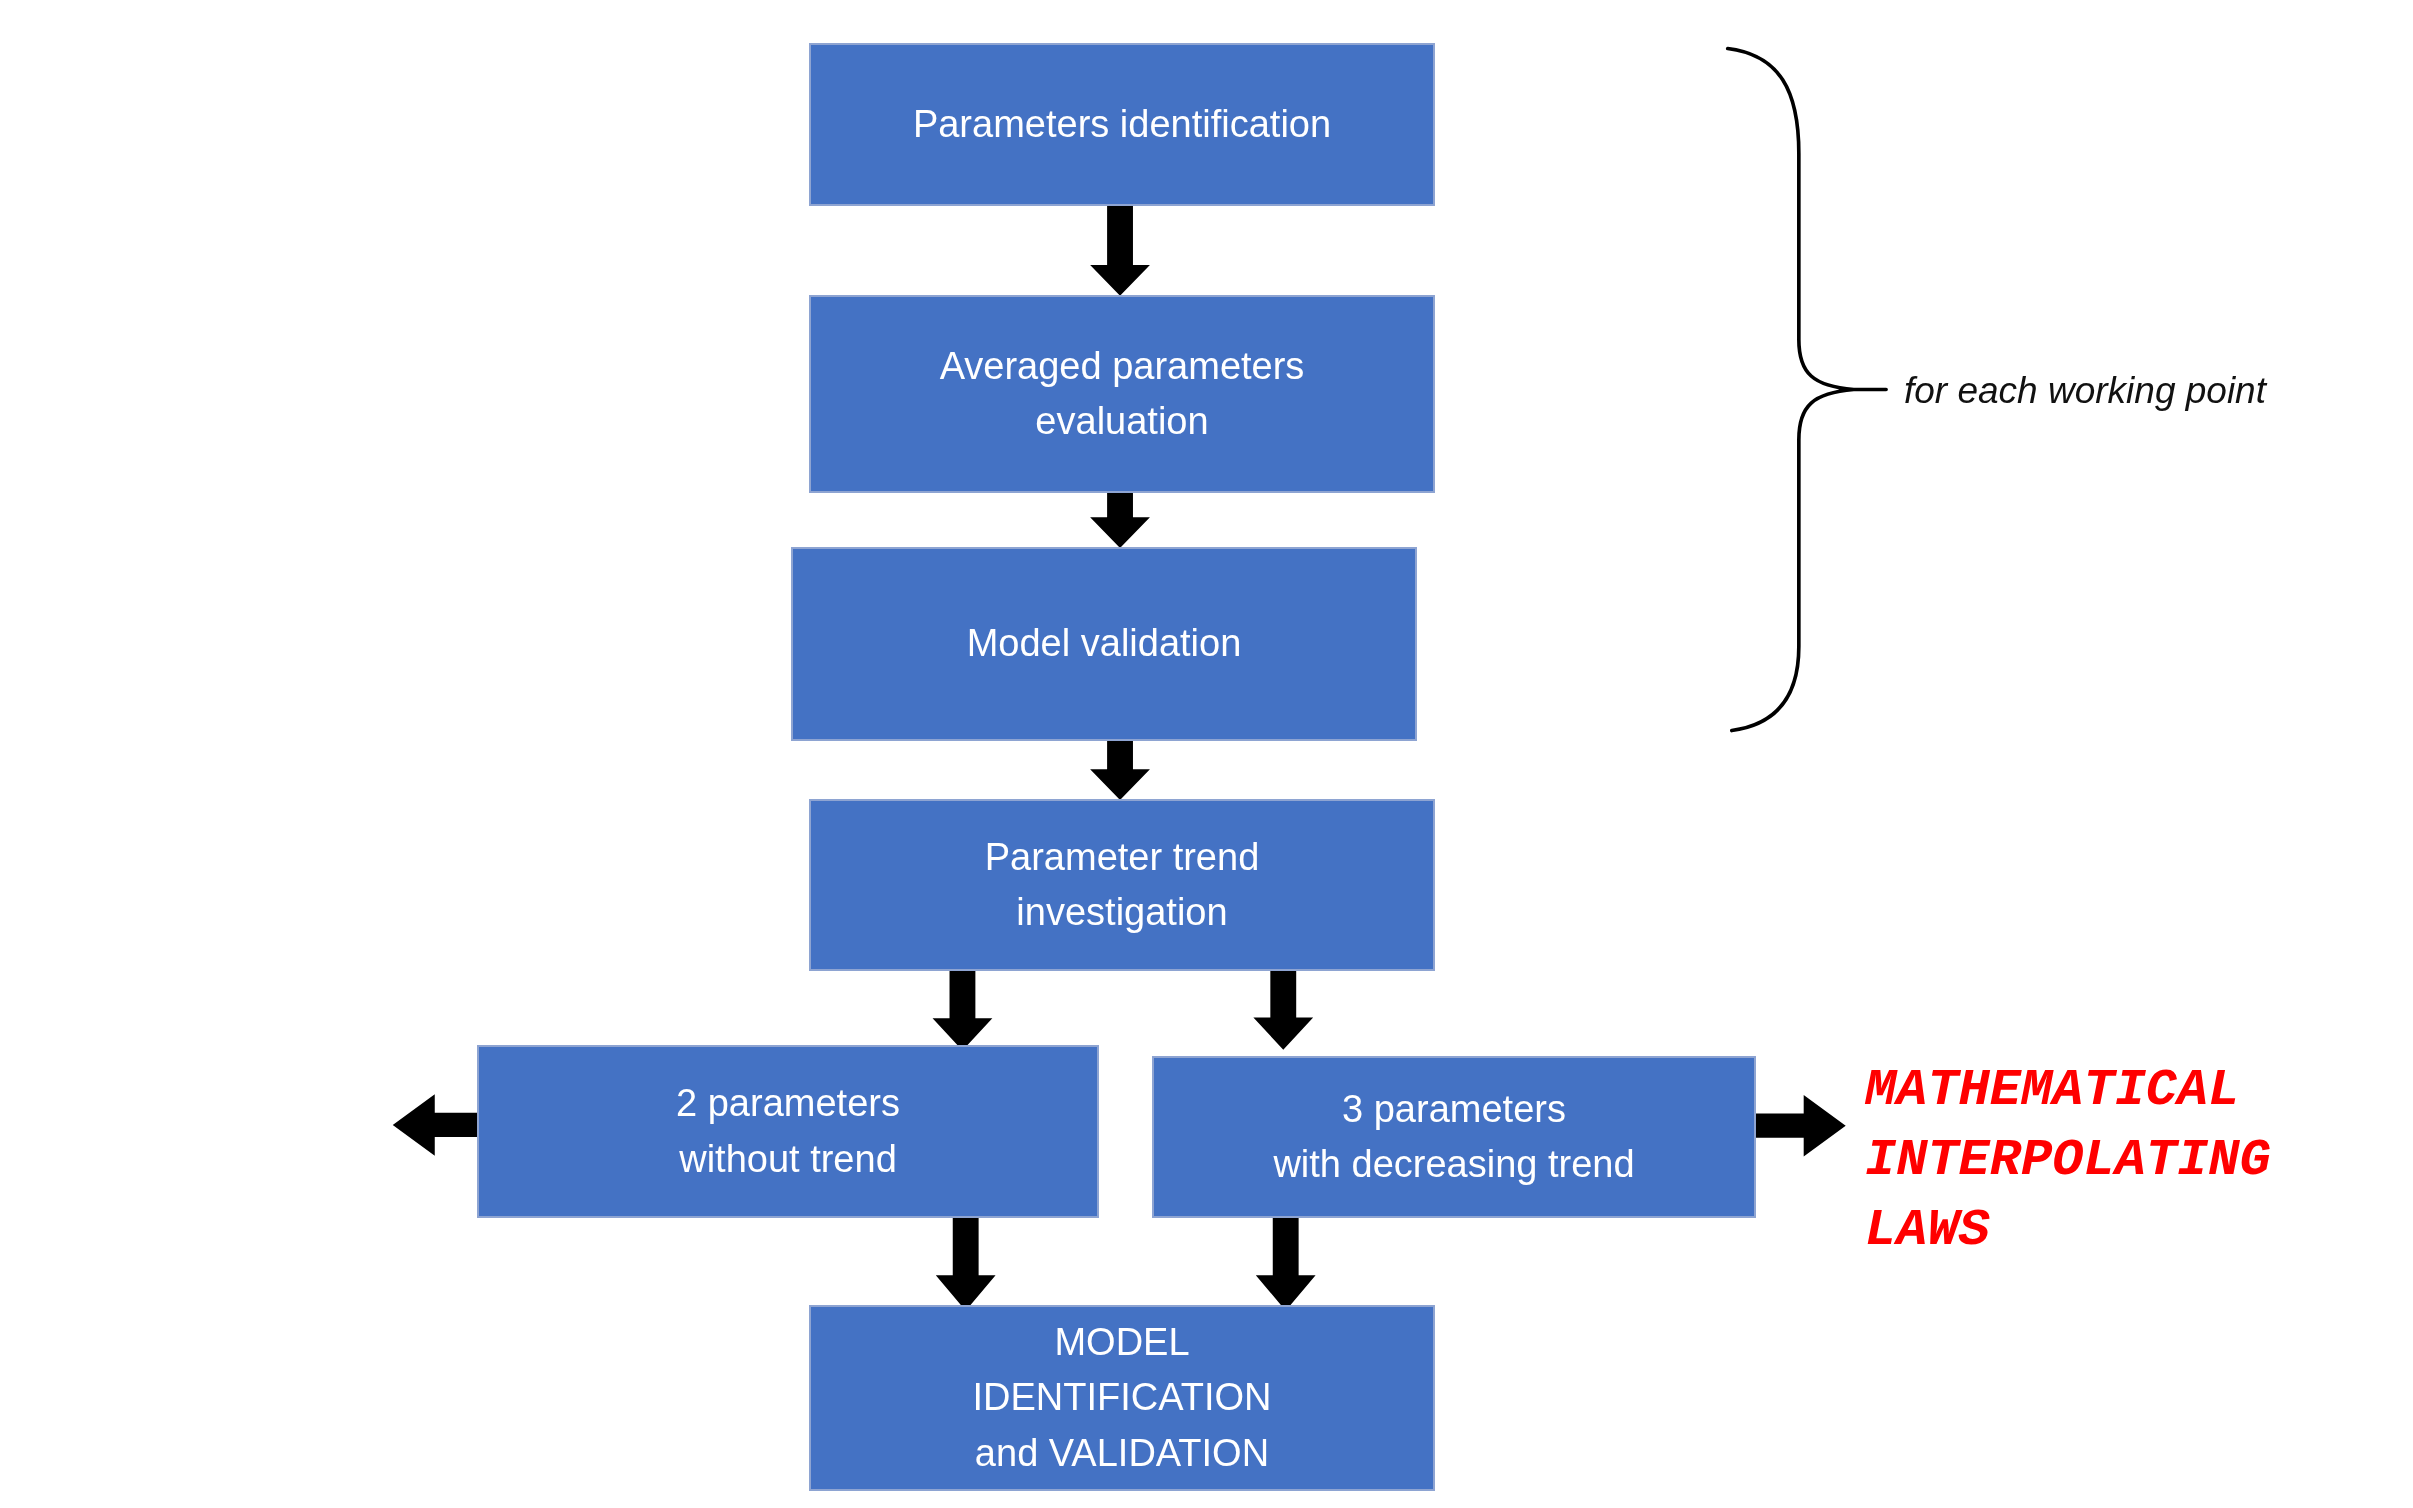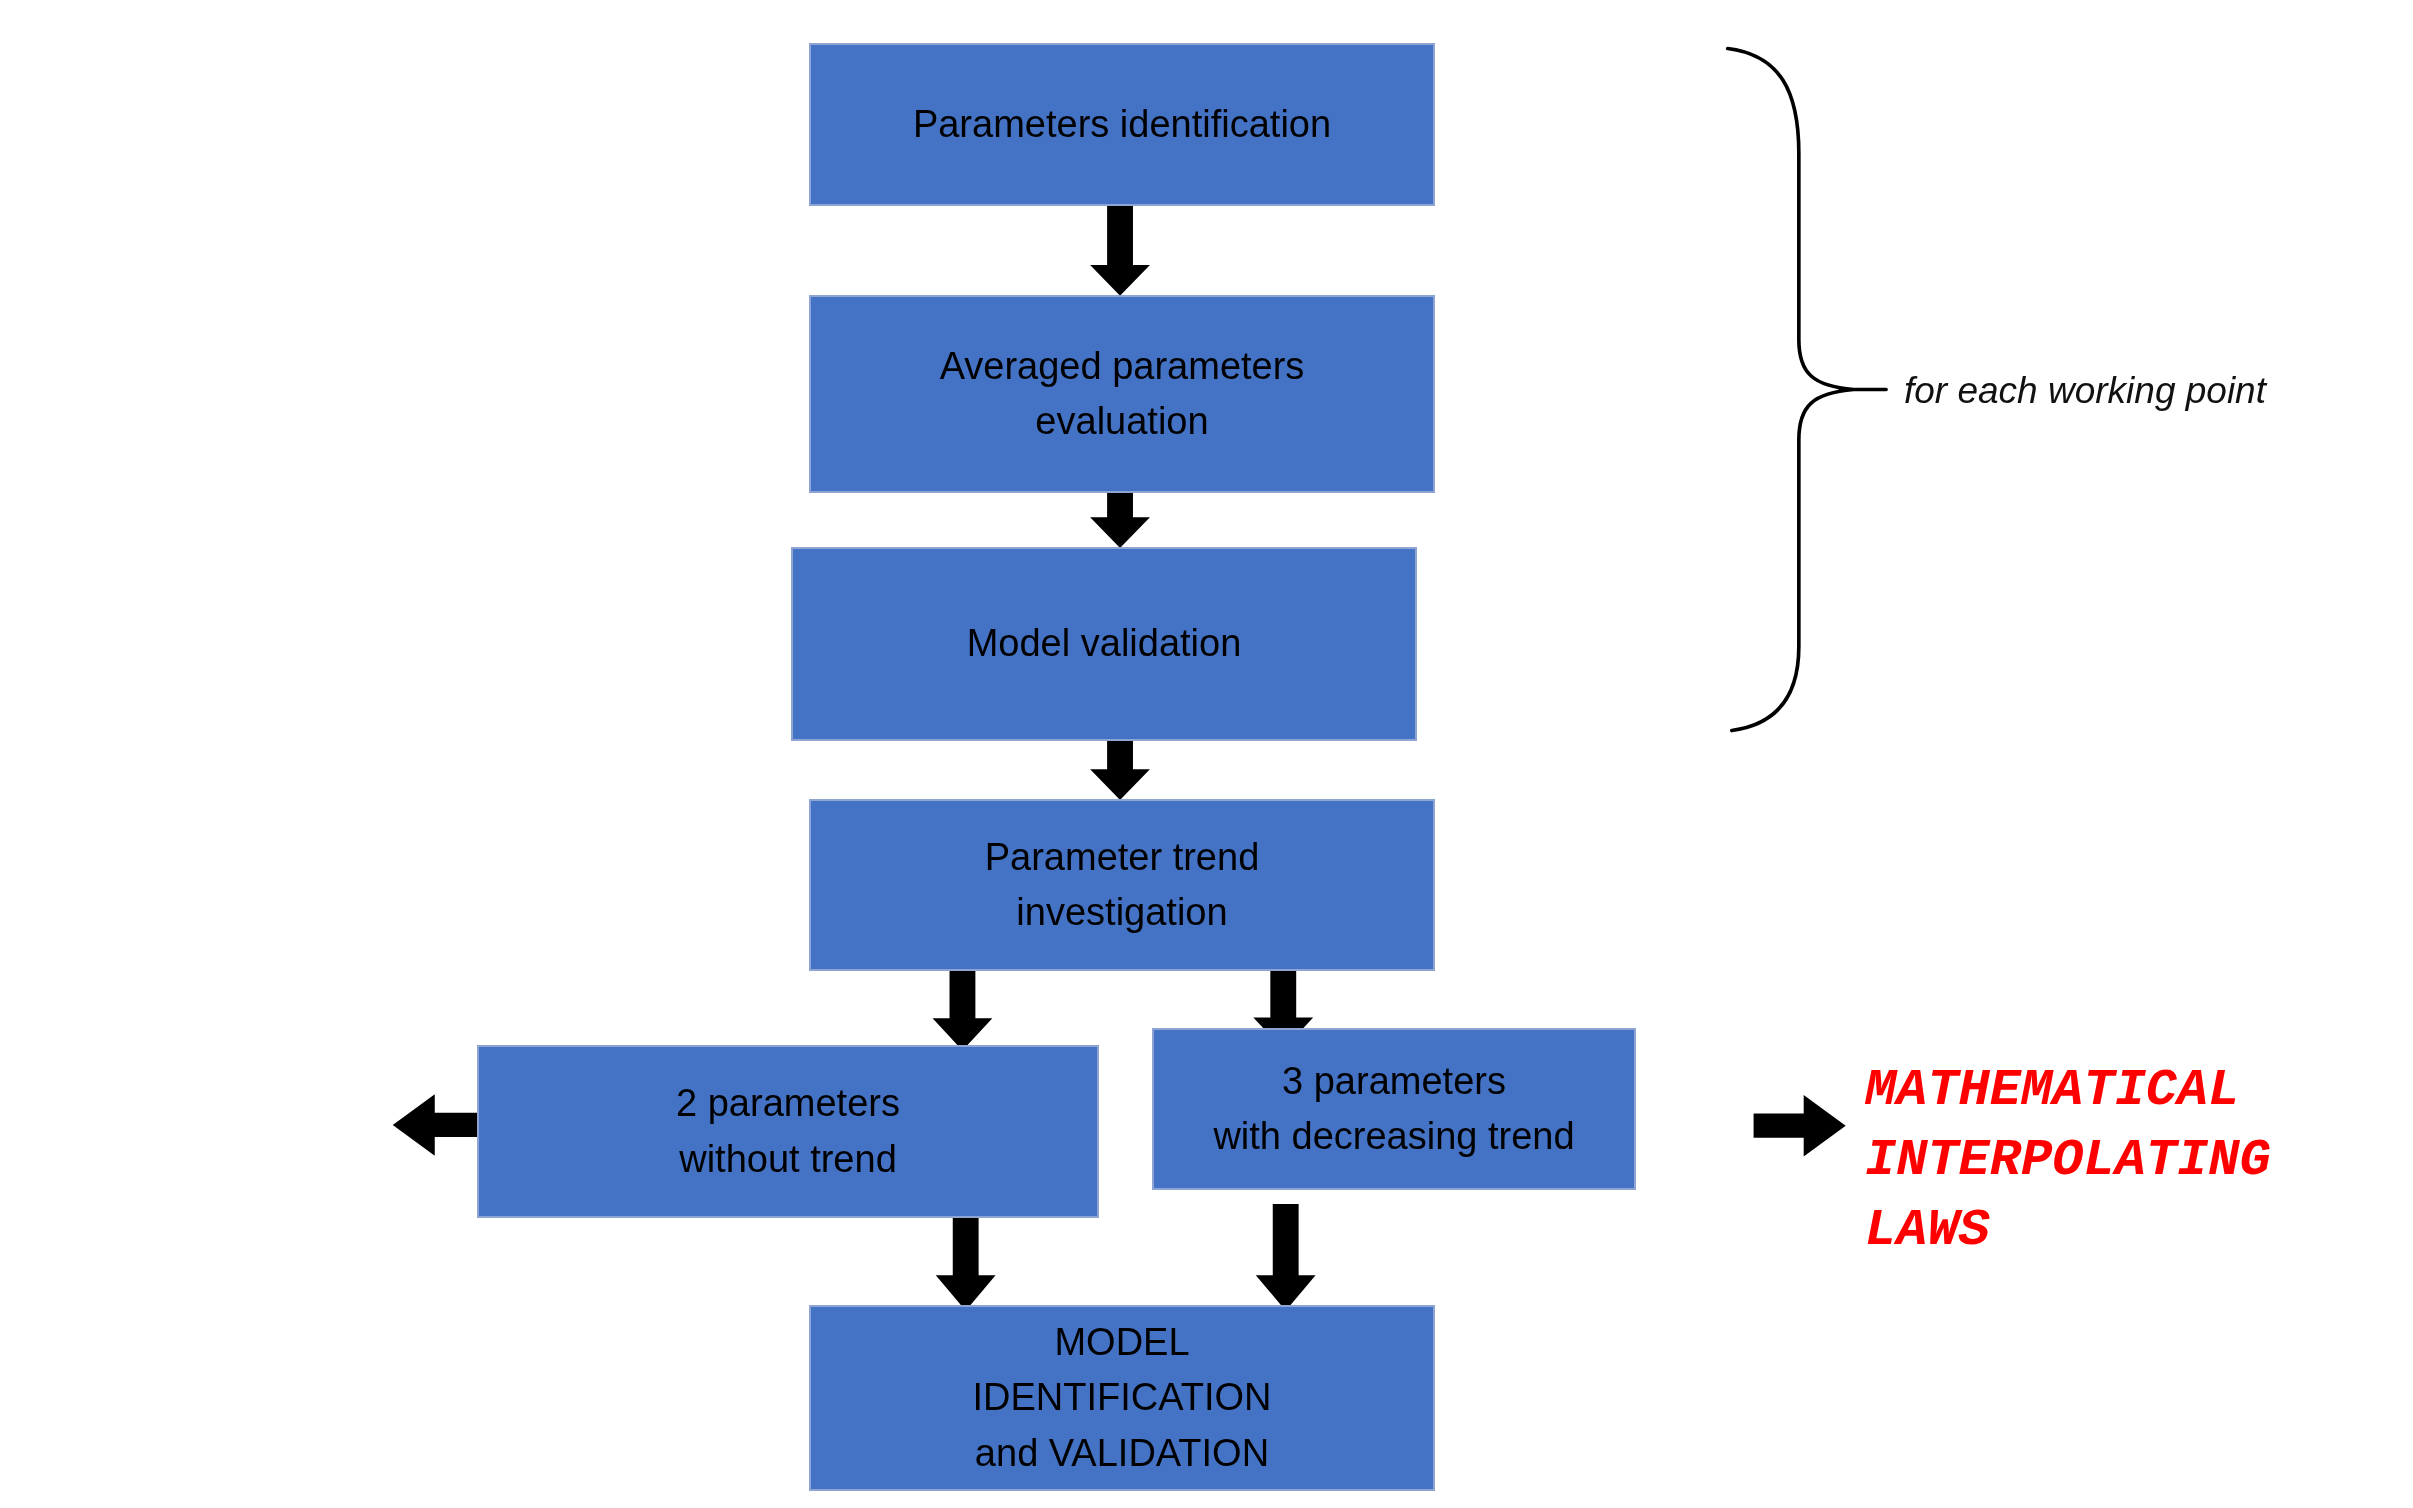--- a/index.html
+++ b/index.html
@@ -18,35 +18,35 @@
   #arrow-layer {
     position: absolute;
     left: 0; top: 0;
     width: 2413px; height: 1508px;
   }
   .flow-box {
     position: absolute;
     box-sizing: border-box;
     background: #4472C4;
     border: 2.4px solid #8EA4D2;
-    color: #000000;
+    color: #ffffff;
     display: flex;
     align-items: center;
     justify-content: center;
     text-align: center;
     font-size: 38px;
     line-height: 1.45;
     white-space: pre-line;
   }
   .box-1 { left: 809px; top: 43px;   width: 626px; height: 163px; }
   .box-2 { left: 809px; top: 295px;  width: 626px; height: 198px; }
   .box-3 { left: 791px; top: 547px;  width: 626px; height: 194px; }
   .box-4 { left: 809px; top: 799px;  width: 626px; height: 172px; justify-content: center; }
   .box-5 { left: 477px;  top: 1045px; width: 622px; height: 173px; }
-  .box-6 { left: 1152px; top: 1028px; width: 484px; height: 162px; }
+  .box-6 { left: 1152px; top: 1056px; width: 604px; height: 162px; }
   .box-7 { left: 809px; top: 1305px; width: 626px; height: 186px; text-align: center; }
 
   .annotation {
     position: absolute;
     color: #111111;
     font-style: italic;
     font-size: 37px;
     line-height: 65px;
     white-space: pre-line;
   }

